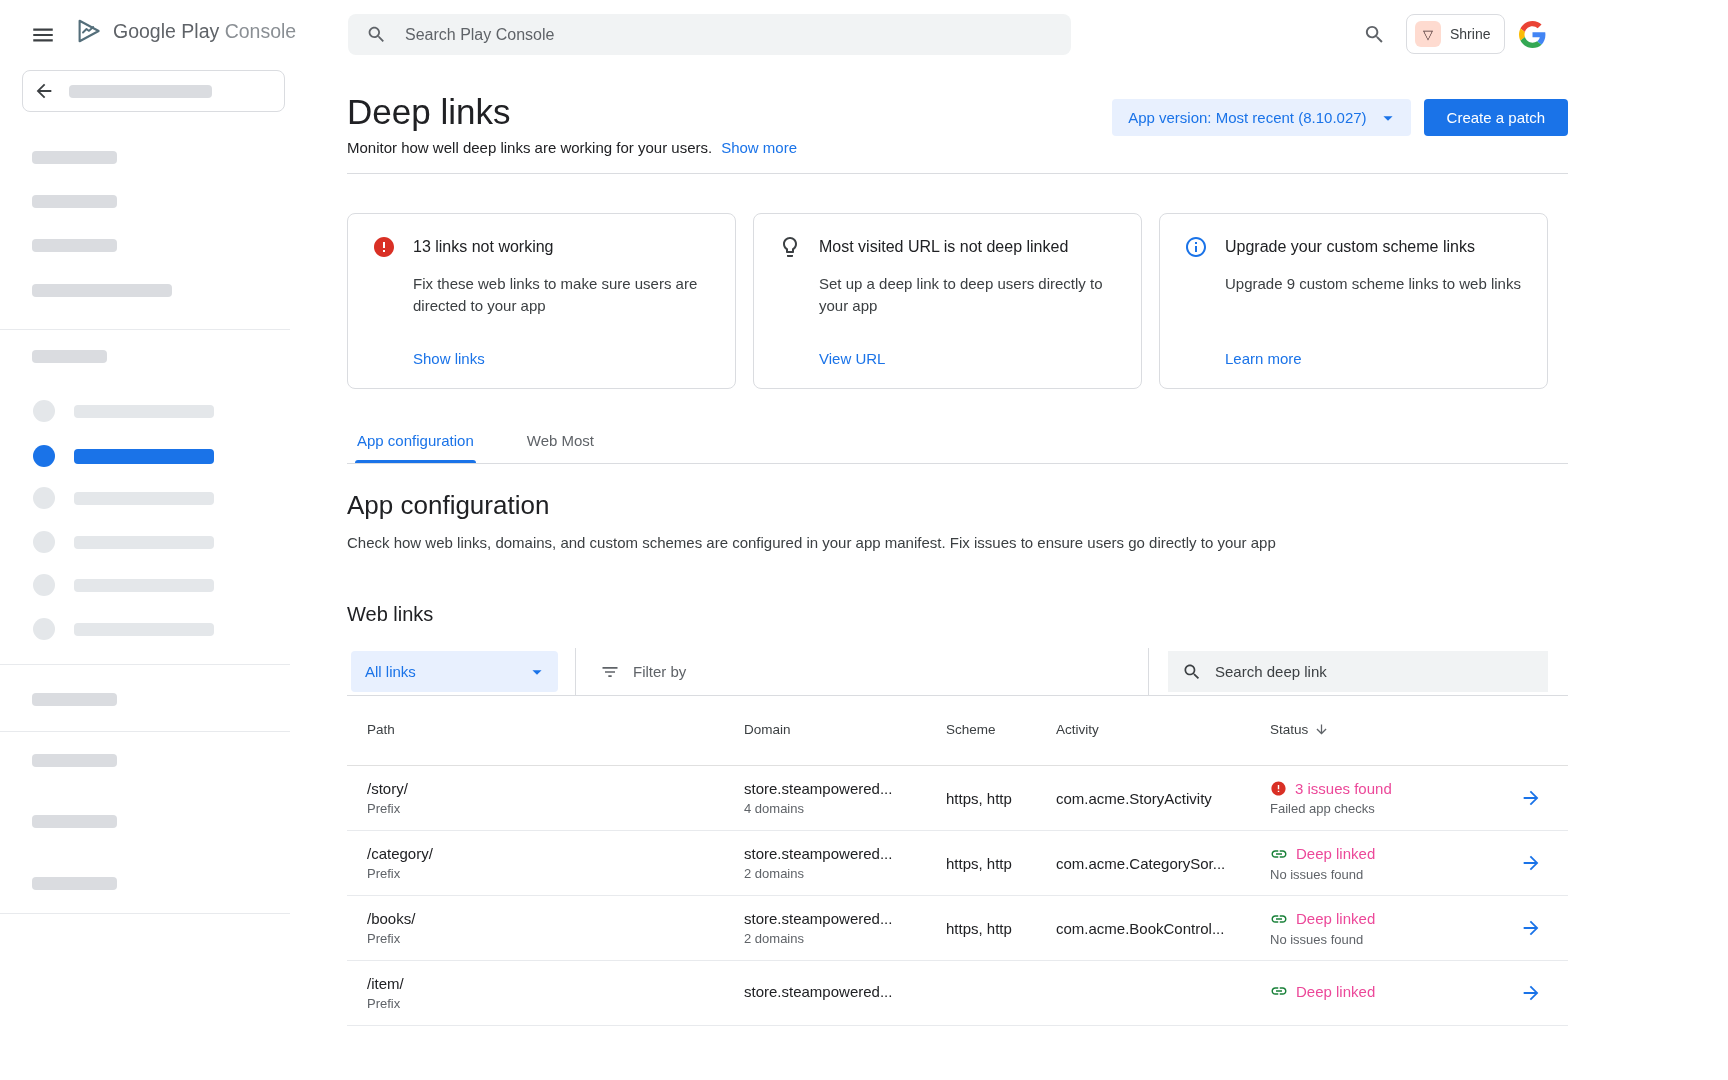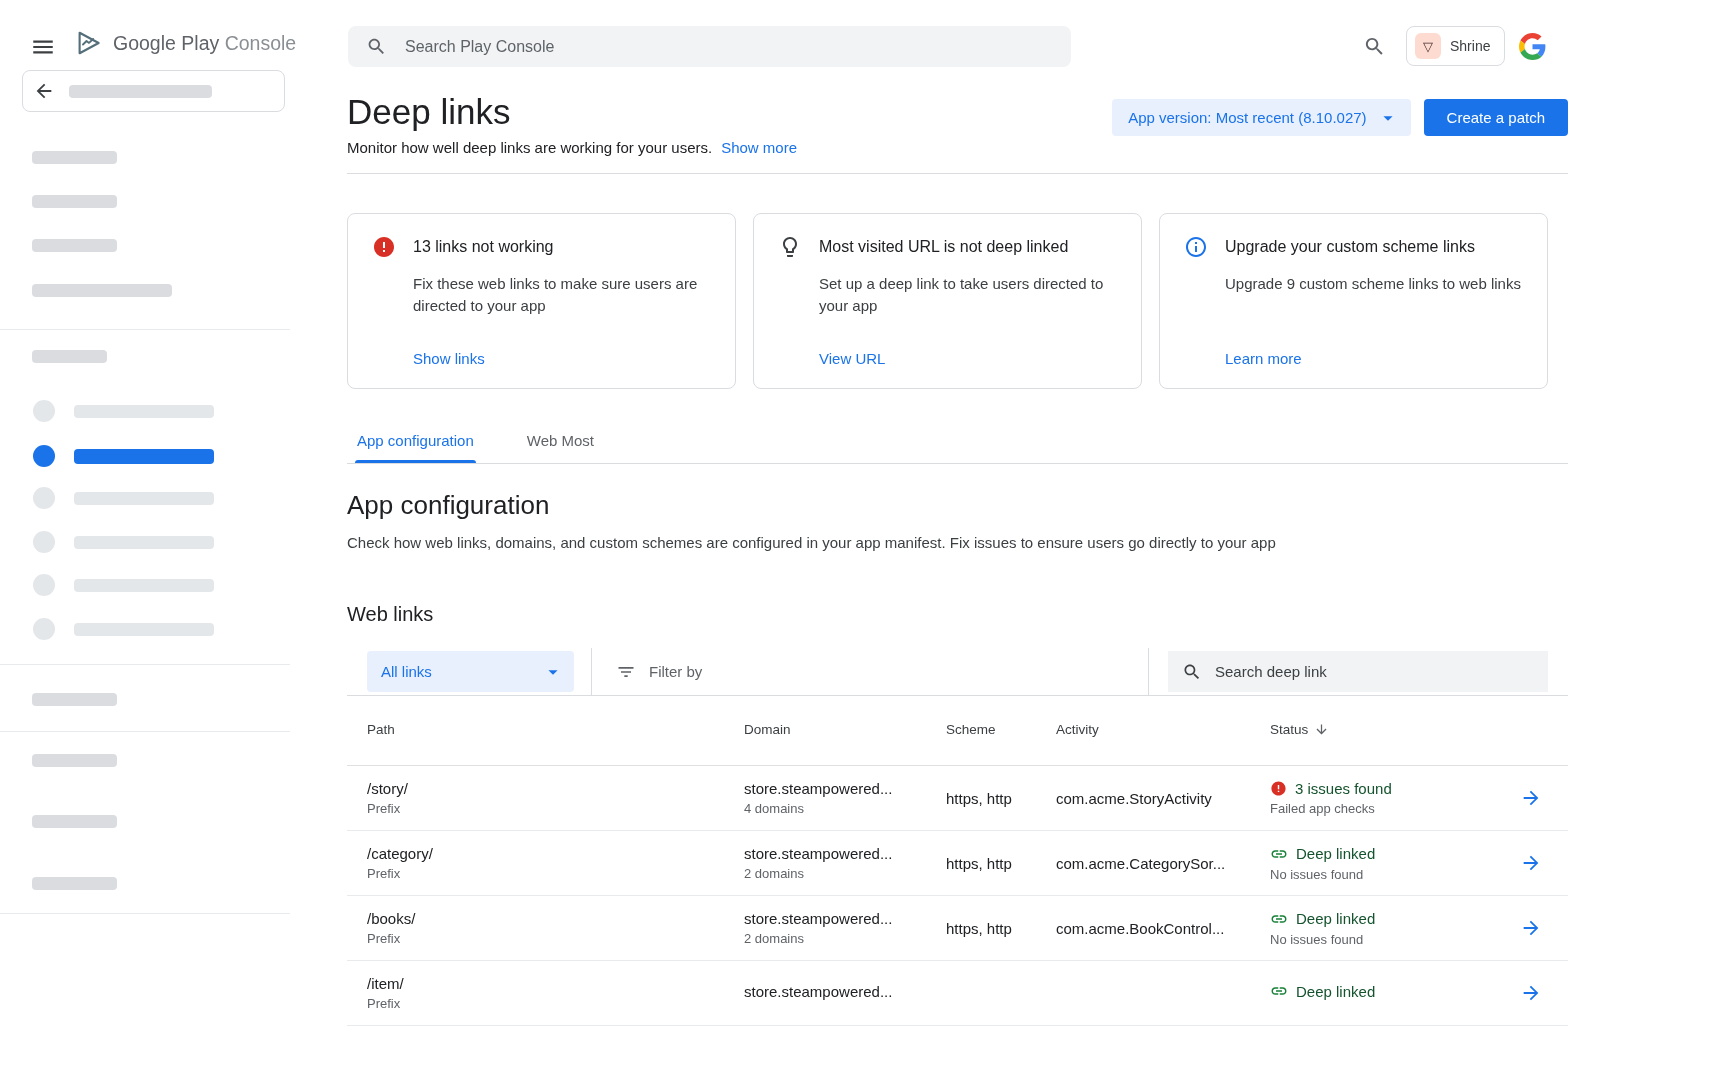--- a/index.html
+++ b/index.html
@@ -1,21 +1,21 @@
 <!DOCTYPE html>
 <html><head>
 <meta charset="utf-8">
 <style>
   * { margin:0; padding:0; box-sizing:border-box; }
   html,body { width:1728px; height:1080px; overflow:hidden; background:#fff;
               font-family:"Liberation Sans", sans-serif; color:#202124; }
   .stage { position:relative; width:1728px; height:1080px; }
 
   
-  .topbar { position:absolute; top:12px; left:0; width:1728px; height:69px; background:#fff; }
+  .topbar { position:absolute; top:0; left:0; width:1728px; height:69px; background:#fff; }
   .hamburger { position:absolute; left:30px; top:22px; width:26px; height:26px; cursor:pointer; }
   .logo { position:absolute; left:74px; top:16px; display:flex; align-items:center; gap:9px; cursor:pointer; }
   .logo-text { font-size:19.5px; white-space:nowrap; }
   .logo-text .lp { color:#5f6368; }
   .logo-text .lc { color:#8a8f94; }
   .search-main { position:absolute; left:348px; top:14px; width:723px; height:41px;
                  background:#f1f3f4; border-radius:8px; display:flex; align-items:center;
                  padding:0 18px; gap:18px; }
   .search-main input { flex:1; border:0; background:transparent; outline:none; font-size:16px;
                        font-family:"Liberation Sans",sans-serif; color:#202124; }
@@ -71,41 +71,41 @@
   .tab.active::after { content:""; position:absolute; left:-2px; right:-2px; bottom:0; height:3px;
                        background:#1a73e8; border-radius:3px 3px 0 0; }
 
   h2.section-title { margin-top:26px; font-size:26px; font-weight:500; color:#202124; }
   .section-desc { margin-top:13px; font-size:15px; color:#3c4043; }
 
   h3.weblinks-title { margin-top:52px; font-size:20px; font-weight:500; color:#202124; }
 
   .toolbar { margin-top:22px; height:48px; border-bottom:1px solid #dadce0; display:flex;
              align-items:center; }
-  .links-dd { margin-left:20px; width:207px; height:41px; background:#e8f0fe; border-radius:4px;
+  .links-dd { margin-left:4px; width:207px; height:41px; background:#e8f0fe; border-radius:4px;
               display:flex; align-items:center; justify-content:space-between; padding:0 10px 0 14px;
               color:#1a73e8; font-size:15px; font-weight:500; cursor:pointer; }
   .vdiv { width:1px; height:48px; background:#dadce0; }
   .vdiv.d1 { margin-left:17px; }
   .filter-by { margin-left:24px; display:flex; align-items:center; gap:13px; font-size:15px;
                color:#5f6368; cursor:pointer; }
   .tb-spacer { flex:1; }
   .search-dl { margin:0 20px 0 19px; width:380px; height:41px; background:#f1f3f4; border-radius:0;
                display:flex; align-items:center; gap:13px; padding:0 14px; }
   .search-dl input { flex:1; border:0; background:transparent; outline:none; font-size:15px;
                      font-family:"Liberation Sans",sans-serif; color:#202124; }
   .search-dl input::placeholder { color:#3c4043; }
 
   .tgrid { display:grid; grid-template-columns:377px 202px 110px 214px 1fr 48px; padding-left:20px; }
   .thead { height:70px; align-items:end; padding-bottom:28px; border-bottom:1px solid #e0e0e0; }
   .th { font-size:13.5px; font-weight:500; color:#3c4043; display:flex; align-items:center; gap:6px; }
   .trow { height:65px; align-items:center; border-bottom:1px solid #e8eaed; }
   .cell-main { font-size:15px; color:#202124; }
   .cell-sub  { font-size:13px; color:#5f6368; margin-top:4px; }
-  .status-line { display:flex; align-items:center; gap:8px; font-size:15px; color:#14532d; }
+  .status-line { display:flex; align-items:center; gap:8px; font-size:15px; color:#ec4899; }
   .row-arrow { width:22px; height:22px; cursor:pointer; }
   .icon { display:inline-flex; }
 </style>
 </head>
 <body>
 
 <div class="stage">
 
   <div class="topbar">
     <div class="hamburger">
@@ -244,21 +244,21 @@
 
       <div class="card">
         <div class="card-head">
           <span class="icon">
             <svg viewBox="0 0 24 24" width="24" height="24" fill="#3c4043">
                 <path d="M9 21c0 .55.45 1 1 1h4c.55 0 1-.45 1-1v-1H9v1zm3-19C8.14 2 5 5.14 5 9c0 2.38 1.19 4.47 3 5.74V17c0 .55.45 1 1 1h6c.55 0 1-.45 1-1v-2.26c1.81-1.27 3-3.36 3-5.74 0-3.86-3.14-7-7-7zm2.85 11.1l-.85.6V16h-4v-2.3l-.85-.6C7.8 12.16 7 10.63 7 9c0-2.76 2.24-5 5-5s5 2.24 5 5c0 1.63-.8 3.16-2.15 4.1z"></path>
               </svg>
           </span>
           <span class="card-title">Most visited URL is not deep linked</span>
         </div>
-        <div class="card-body">Set up a deep link to take users directed to your app</div>
+        <div class="card-body">Set up a deep link to deep users directly to your app</div>
         <div class="card-action">View URL</div>
       </div>
 
       <div class="card">
         <div class="card-head">
           <span class="icon">
             <svg viewBox="0 0 24 24" width="24" height="24" fill="#1a73e8">
                 <path d="M11 7h2v2h-2zm0 4h2v6h-2zm1-9C6.48 2 2 6.48 2 12s4.48 10 10 10 10-4.48 10-10S17.52 2 12 2zm0 18c-4.41 0-8-3.59-8-8s3.59-8 8-8 8 3.59 8 8-3.59 8-8 8z"></path>
               </svg>
           </span>

